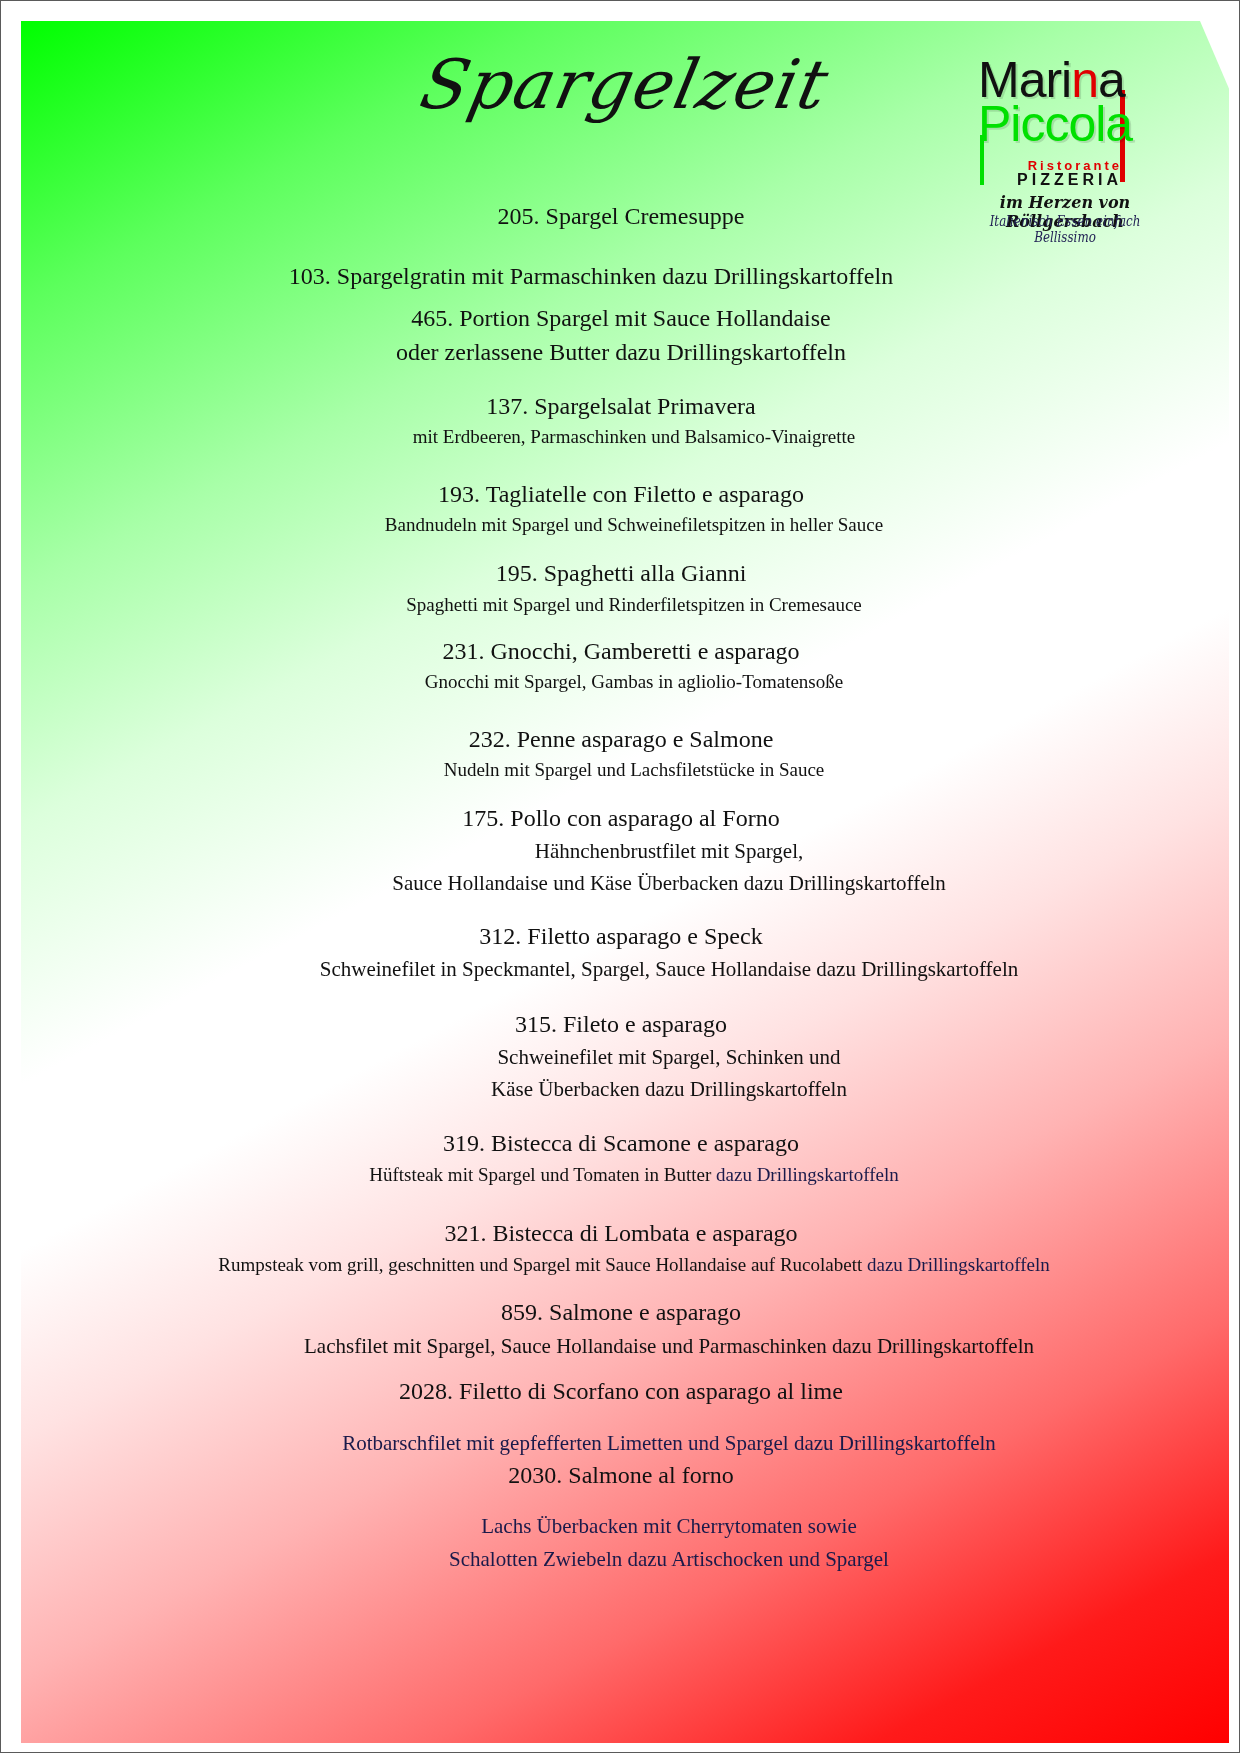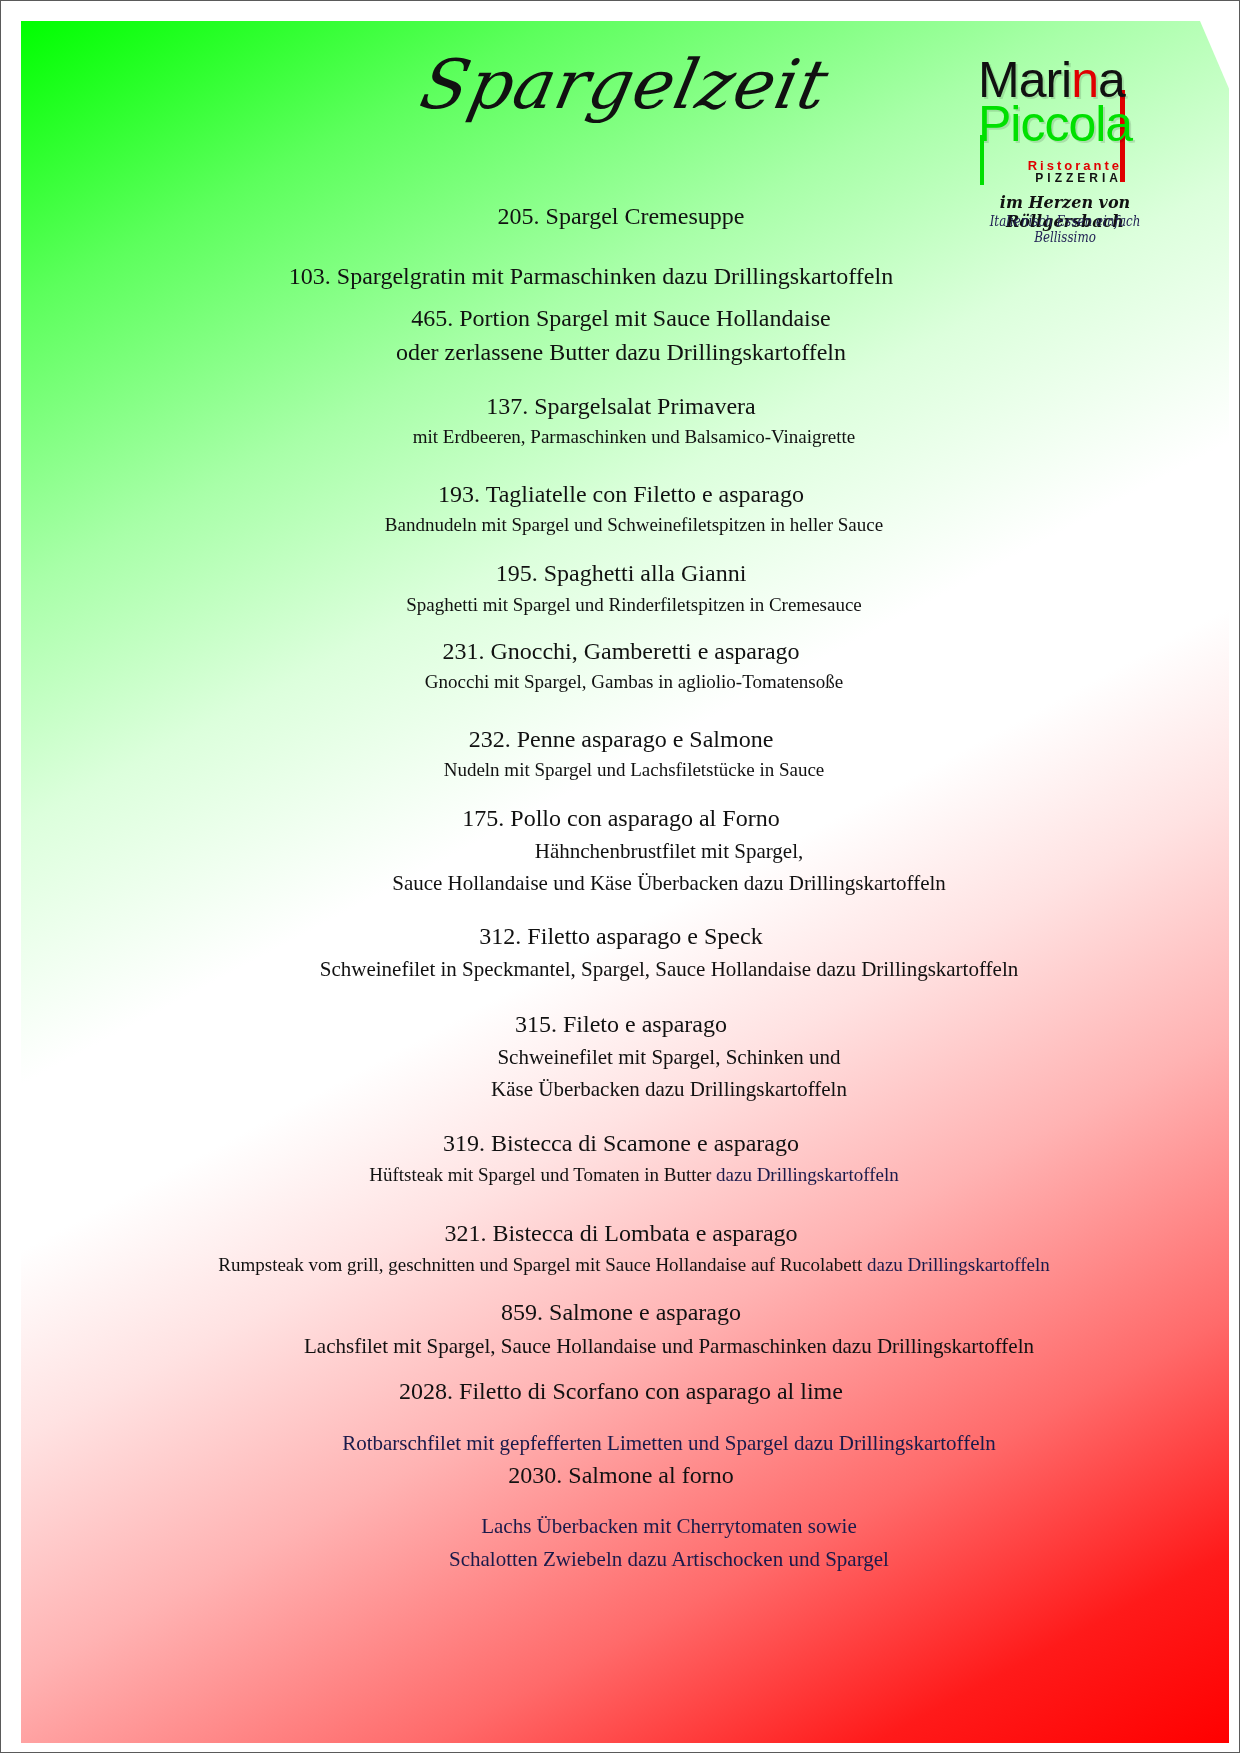--- a/index.html
+++ b/index.html
@@ -88,21 +88,21 @@
   .logo-ristorante {
     position: absolute; left: 40px; top: 103px;
     width: 112px; text-align: right;
     font-family: "Liberation Sans", sans-serif; font-weight: bold;
     font-size: 13px; color: #e00000; letter-spacing: 3px;
   }
   .logo-pizzeria {
     position: absolute; left: 40px; top: 116px;
     width: 112px; text-align: right;
     font-family: "Liberation Sans", sans-serif; font-weight: bold;
-    font-size: 12px; color: #111; letter-spacing: 4px;
+    font-size: 16px; color: #111; letter-spacing: 4px;
   }
   .logo-tagline1 {
     position: absolute; left: 0; top: 138px; width: 190px;
     text-align: center;
     font-family: "DejaVu Serif", serif; font-style: italic; font-weight: bold;
     font-size: 16px; color: #111;
   }
   .logo-tagline2 {
     position: absolute; left: -5px; top: 158px; width: 200px;
     text-align: center;

